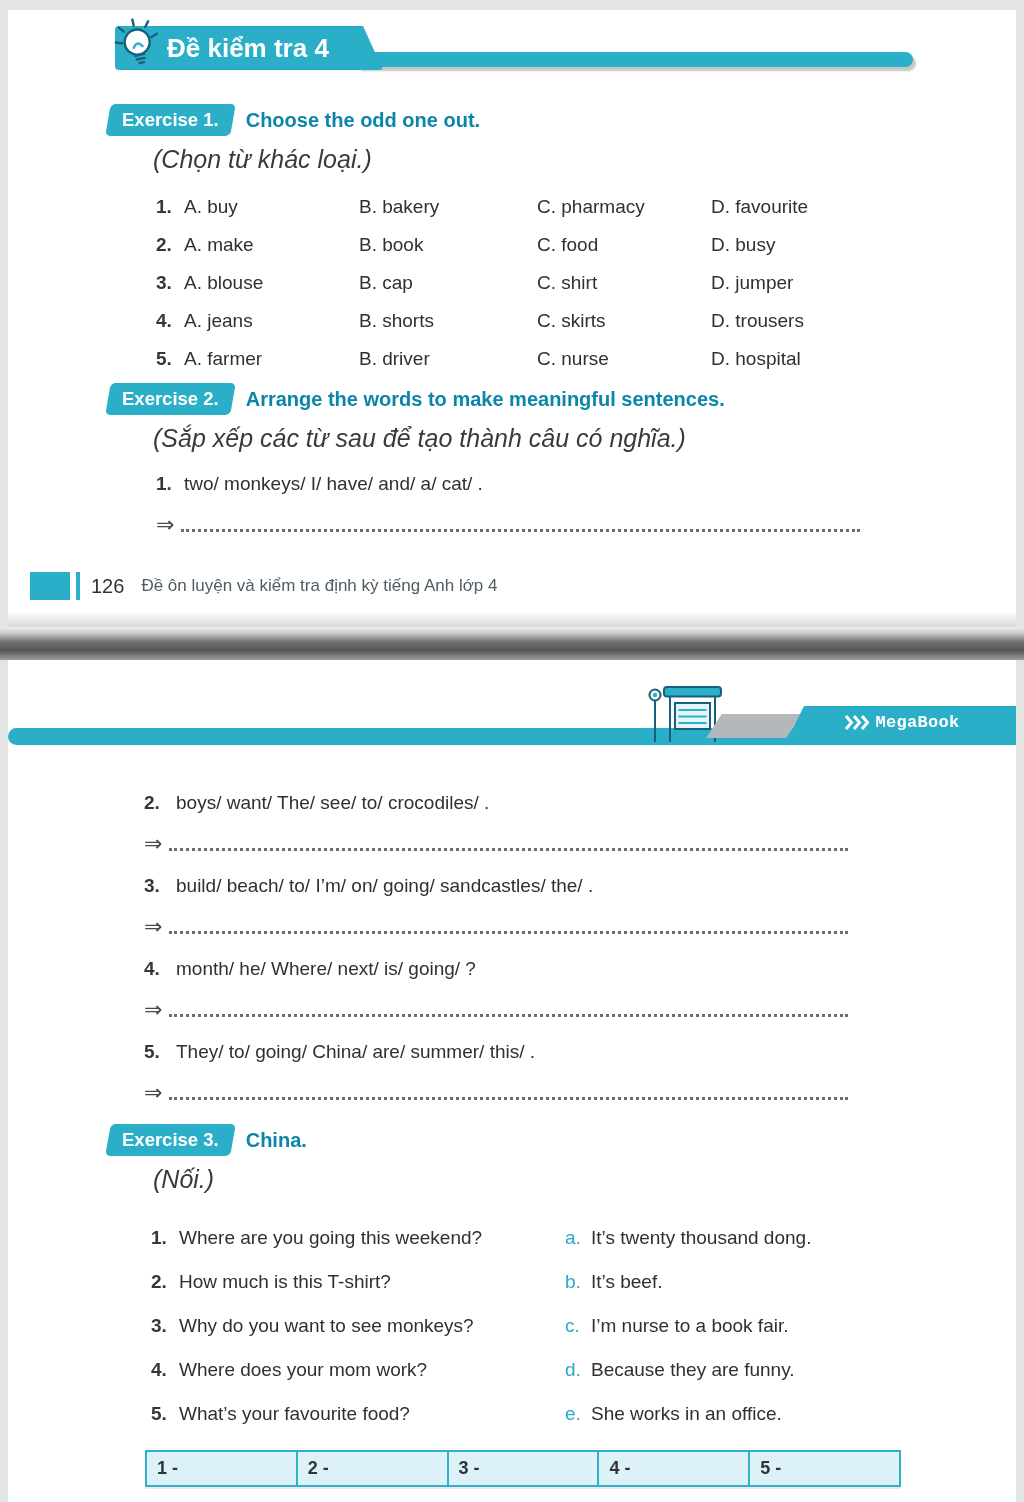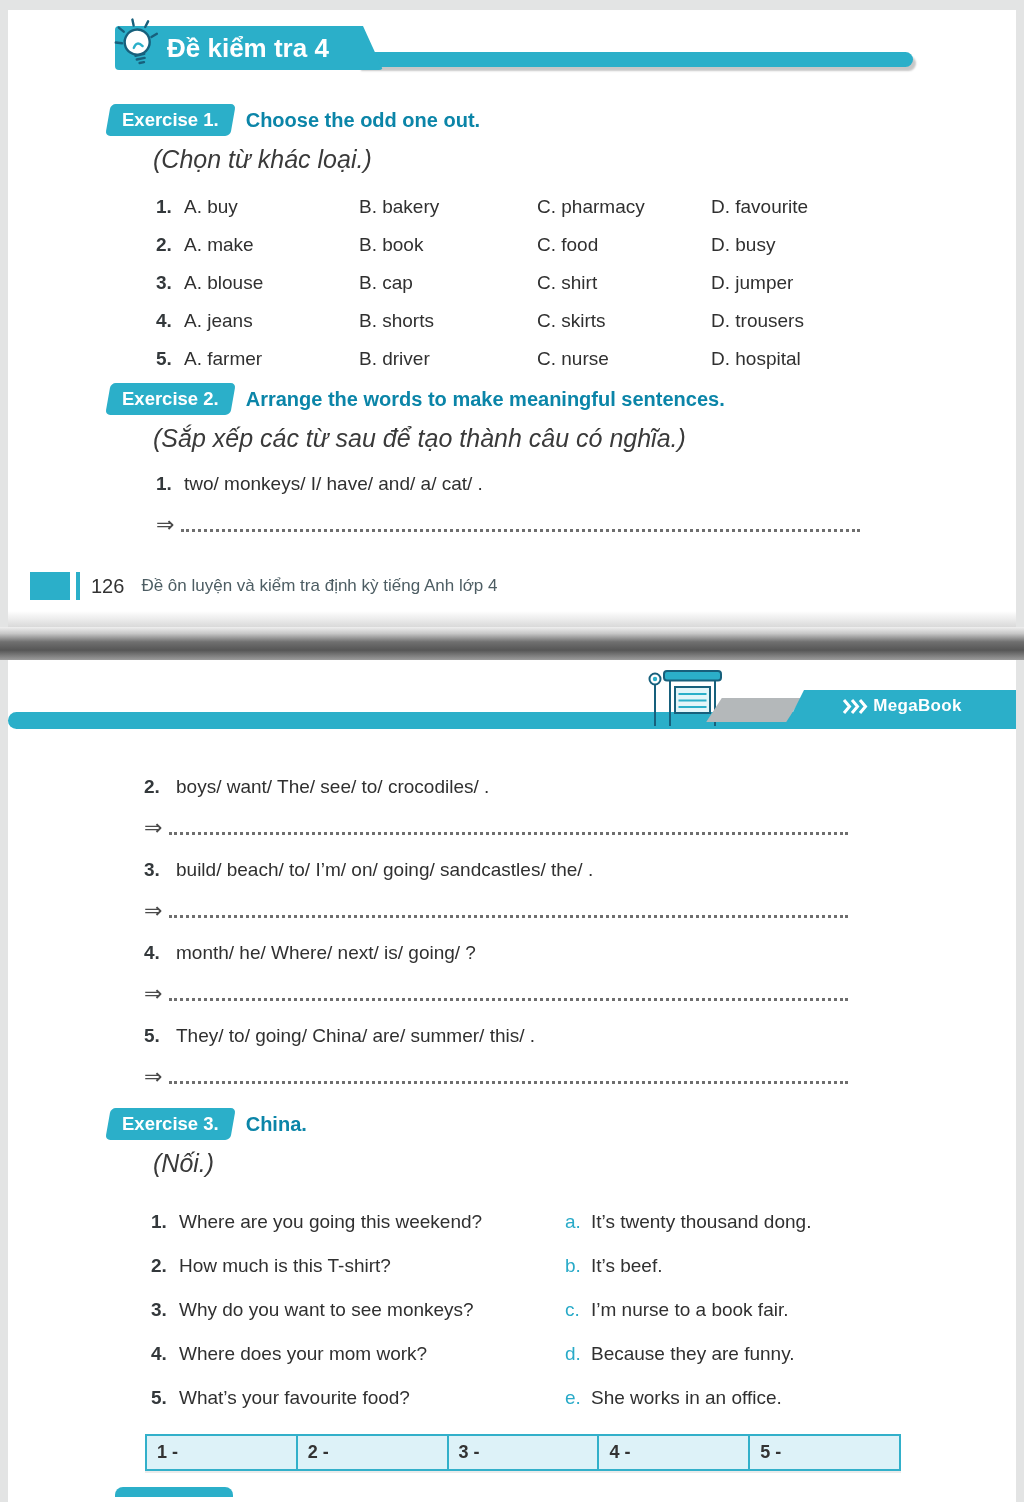--- a/index.html
+++ b/index.html
@@ -46,21 +46,21 @@
   .dots{flex:1;border-bottom:3px dotted #6e6e6e;margin:0 0 4px 7px;}
 
   
   .footer{display:flex;align-items:center;position:relative;left:-108px;margin-top:36px;padding-left:30px;}
   .footer-block{width:40px;height:28px;background:#2bafc9;flex:0 0 auto;}
   .footer-vline{width:4px;height:28px;background:#2bafc9;margin-left:6px;flex:0 0 auto;}
   .footer-num{font-size:20px;color:#333;margin-left:11px;}
   .footer-caption{font-size:17px;color:#4d5d63;margin-left:17px;}
 
   
-  .p2-header{position:relative;height:70px;margin:0 -60px 0 -100px;}
+  .p2-header{position:relative;height:70px;margin:16px -60px 0 -100px;font-family:Liberation Mono, monospace;}
   .header-bar{position:absolute;left:0;right:0;bottom:1px;height:17px;background:#2bafc9;border-radius:9px 0 0 9px;}
   .brand-block{position:absolute;right:0;bottom:8px;width:228px;height:32px;background:#2bafc9;
     clip-path:polygon(16px 0,100% 0,100% 100%,0 100%);display:flex;align-items:center;justify-content:center;gap:4px;}
   .brand-name{color:#ffffff;font-size:17px;font-weight:600;letter-spacing:.3px;}
   .gray-wedge{position:absolute;right:222px;bottom:8px;width:80px;height:24px;background:#b4b8ba;transform:skewX(-33deg);}
   .bus-icon{position:absolute;right:291px;bottom:2px;}
 
   
   .match-table{margin:22px 0 0 43px;}
   .match-row{display:grid;grid-template-columns:28px 386px 26px 1fr;align-items:center;height:44px;font-size:19px;}

